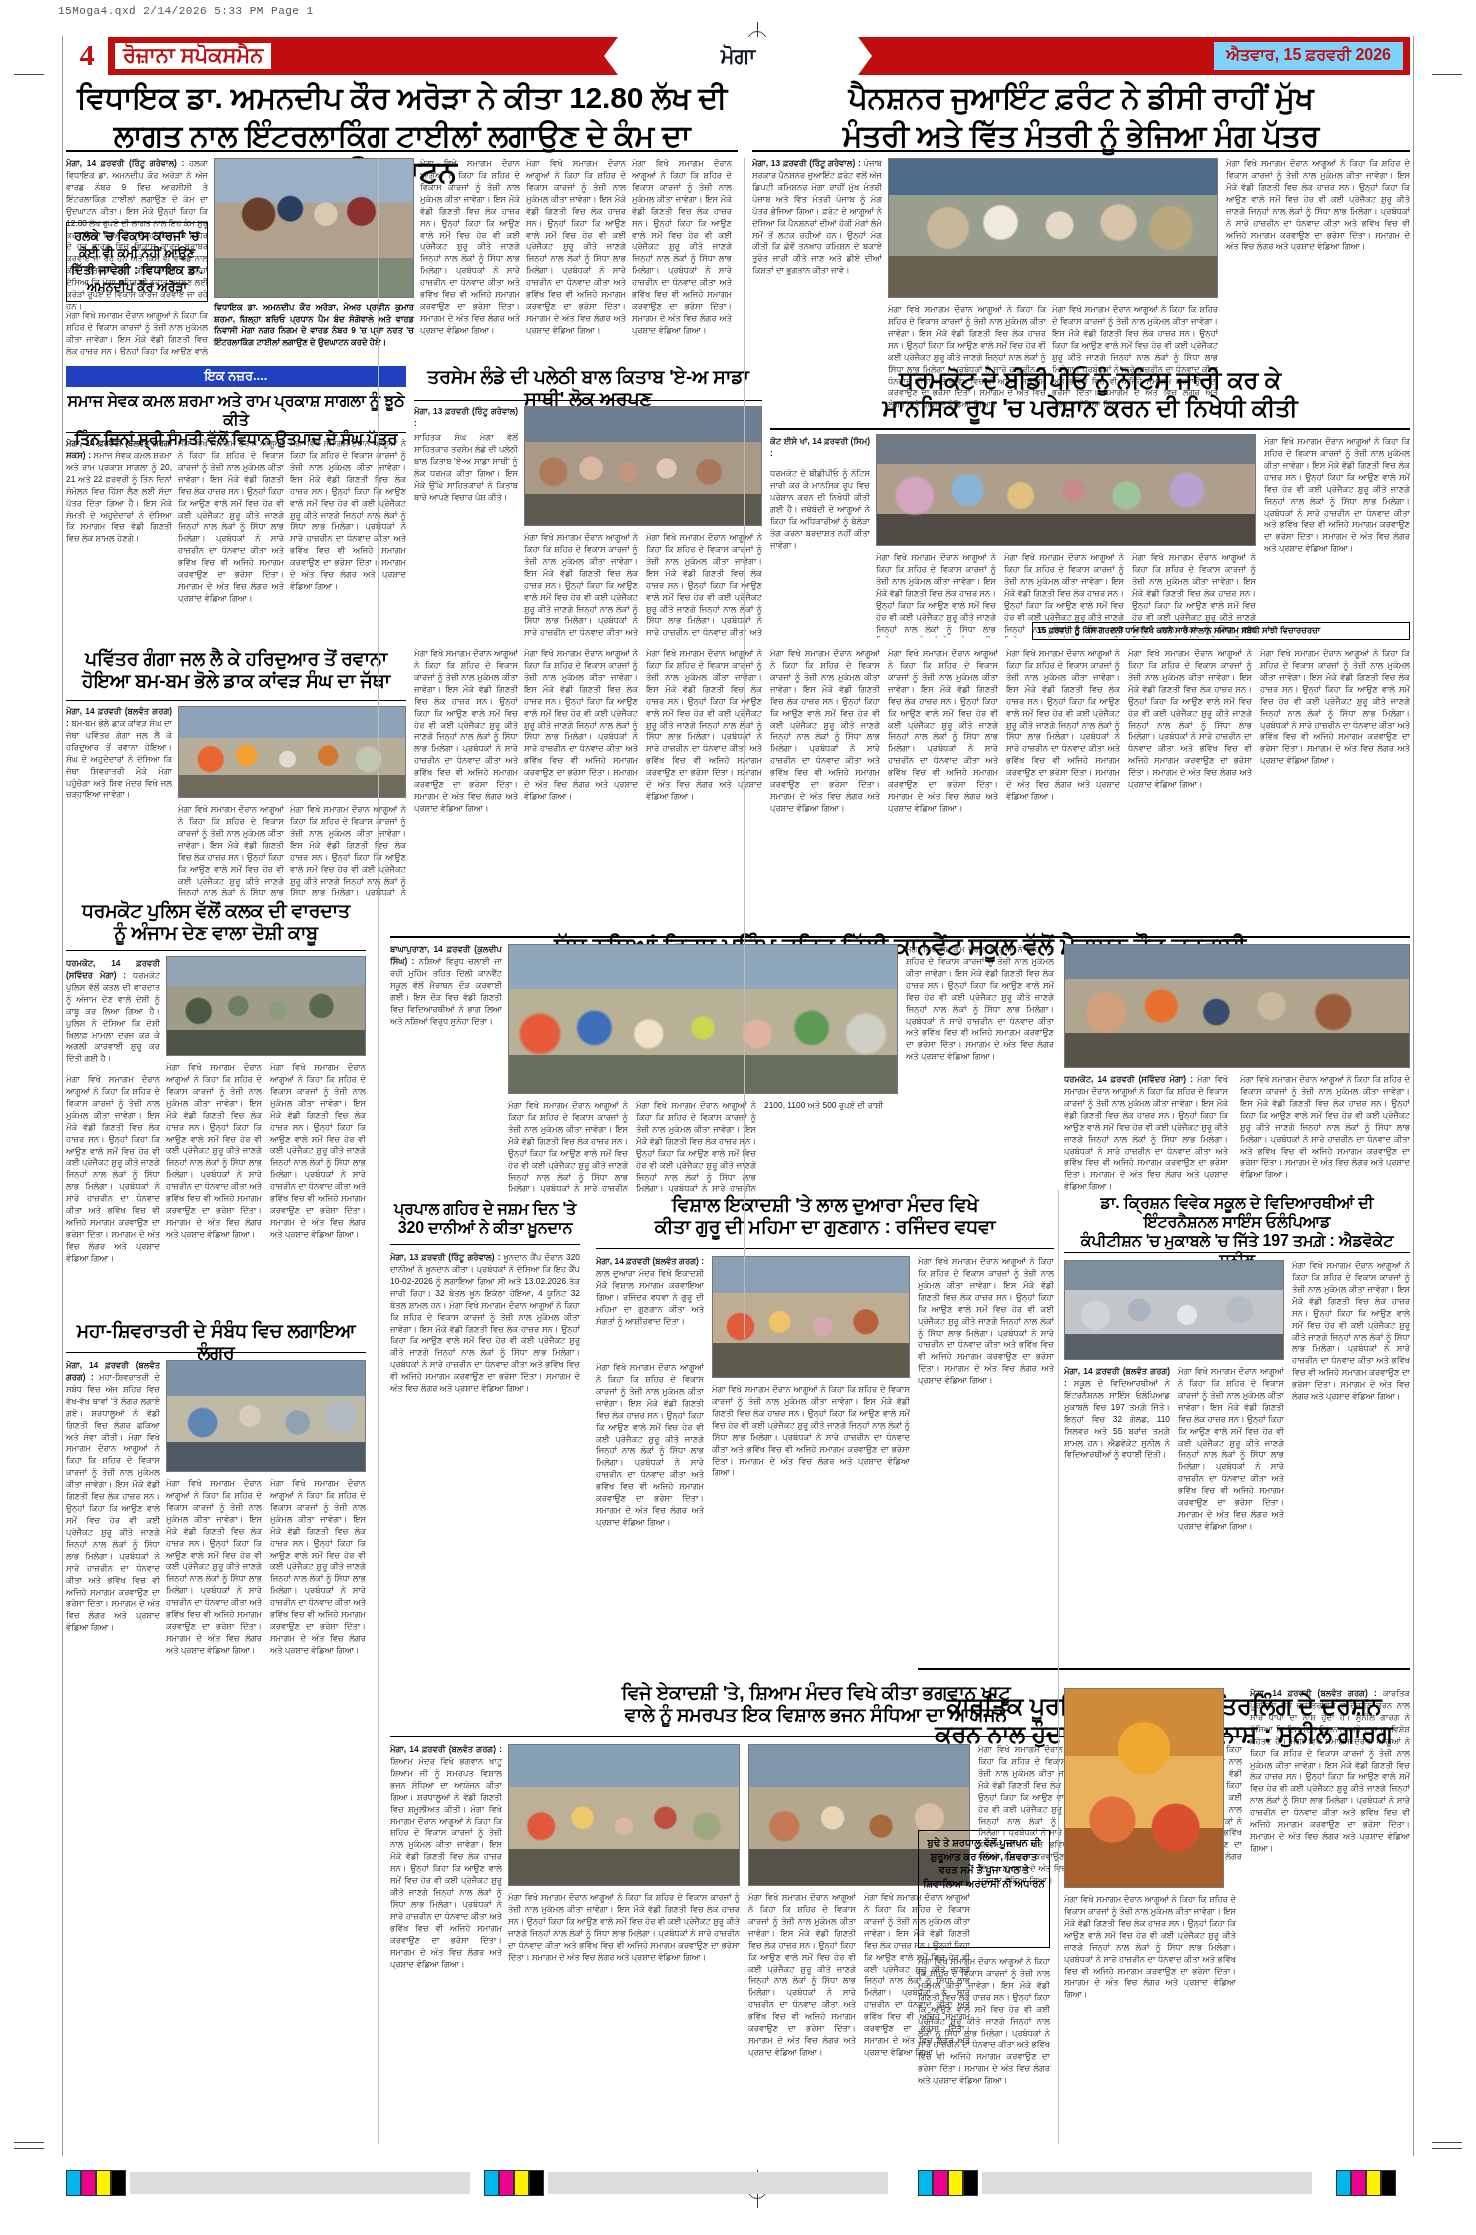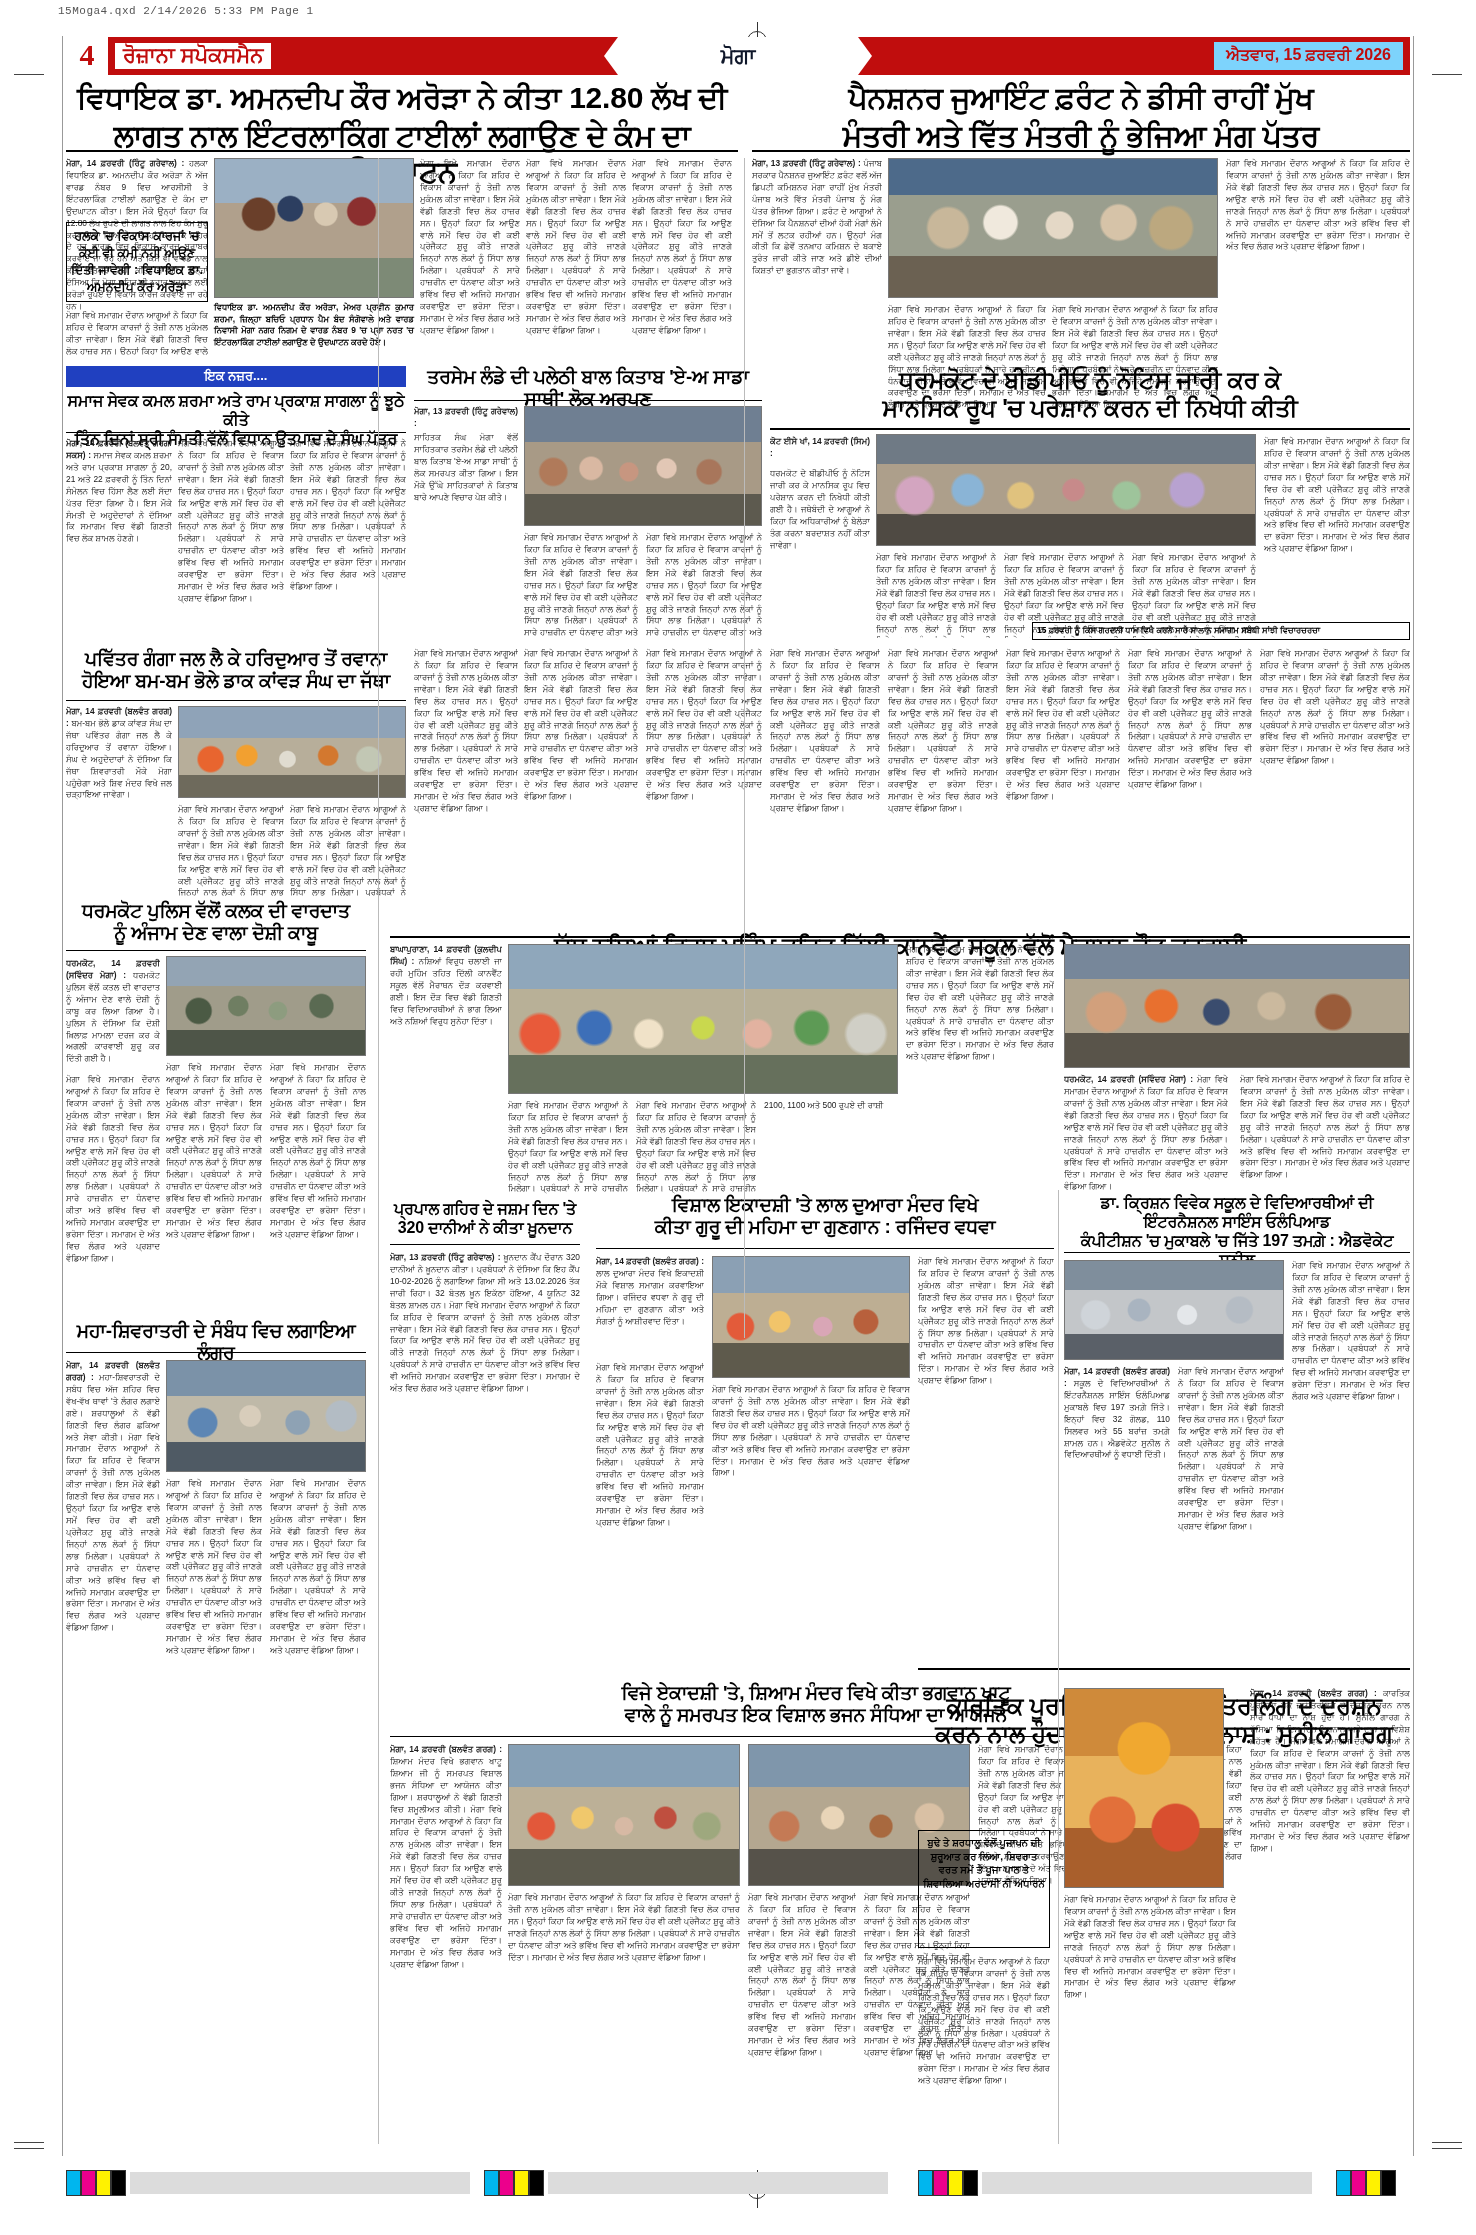--- a/index.html
+++ b/index.html
@@ -245,21 +245,21 @@
   <div class="photo" style="left:524px; top:406px; width:238px; height:120px;">
     <div class="g" style="background:
       radial-gradient(circle at 12% 55%, #b07a5a 0 6%, transparent 7%),
       radial-gradient(circle at 28% 52%, #d9b8a2 0 6%, transparent 7%),
       radial-gradient(circle at 44% 55%, #c79680 0 6%, transparent 7%),
       radial-gradient(circle at 60% 52%, #e2c7b5 0 6%, transparent 7%),
       radial-gradient(circle at 78% 55%, #a8765b 0 6%, transparent 7%),
       linear-gradient(#6f7f92 0 30%, #a89a86 30% 74%, #5d5a4f 74% 100%);"></div>
   </div>
   <div class="col" style="left:414px; top:432px; width:104px; height:206px;">
-    <span>ਸਾਹਿਤਕ ਸੰਘ ਮੋਗਾ ਵੱਲੋਂ ਸਾਹਿਤਕਾਰ ਤਰਸੇਮ ਲੰਡੇ ਦੀ ਪਲੇਠੀ ਬਾਲ ਕਿਤਾਬ 'ਏ-ਅ ਸਾਡਾ ਸਾਥੀ' ਨੂੰ ਲੋਕ ਸਮਰਪਤ ਕੀਤਾ ਗਿਆ। ਇਸ ਮੌਕੇ ਉੱਘੇ ਸਾਹਿਤਕਾਰਾਂ ਨੇ ਕਿਤਾਬ ਬਾਰੇ ਆਪਣੇ ਵਿਚਾਰ ਪੇਸ਼ ਕੀਤੇ।</span>
+    <span>ਸਾਹਿਤਕ ਸੰਘ ਮੋਗਾ ਵੱਲੋਂ ਸਾਹਿਤਕਾਰ ਤਰਸੇਮ ਲੰਡੇ ਦੀ ਪਲੇਠੀ ਬਾਲ ਕਿਤਾਬ 'ਏ-ਅ ਸਾਡਾ ਸਾਥੀ' ਨੂੰ ਲੋਕ ਧਰਮਕ ਕੀਤਾ ਗਿਆ। ਇਸ ਮੌਕੇ ਉੱਘੇ ਸਾਹਿਤਕਾਰਾਂ ਨੇ ਕਿਤਾਬ ਬਾਰੇ ਆਪਣੇ ਵਿਚਾਰ ਪੇਸ਼ ਕੀਤੇ।</span>
   </div>
   <div class="col" style="left:524px; top:532px; width:114px; height:106px;">
     <span>ਮੋਗਾ ਵਿਖੇ ਸਮਾਗਮ ਦੌਰਾਨ ਆਗੂਆਂ ਨੇ ਕਿਹਾ ਕਿ ਸ਼ਹਿਰ ਦੇ ਵਿਕਾਸ ਕਾਰਜਾਂ ਨੂੰ ਤੇਜ਼ੀ ਨਾਲ ਮੁਕੰਮਲ ਕੀਤਾ ਜਾਵੇਗਾ। ਇਸ ਮੌਕੇ ਵੱਡੀ ਗਿਣਤੀ ਵਿਚ ਲੋਕ ਹਾਜ਼ਰ ਸਨ। ਉਨ੍ਹਾਂ ਕਿਹਾ ਕਿ ਆਉਣ ਵਾਲੇ ਸਮੇਂ ਵਿਚ ਹੋਰ ਵੀ ਕਈ ਪ੍ਰੋਜੈਕਟ ਸ਼ੁਰੂ ਕੀਤੇ ਜਾਣਗੇ ਜਿਨ੍ਹਾਂ ਨਾਲ ਲੋਕਾਂ ਨੂੰ ਸਿੱਧਾ ਲਾਭ ਮਿਲੇਗਾ। ਪ੍ਰਬੰਧਕਾਂ ਨੇ ਸਾਰੇ ਹਾਜ਼ਰੀਨ ਦਾ ਧੰਨਵਾਦ ਕੀਤਾ ਅਤੇ ਭਵਿੱਖ ਵਿਚ ਵੀ ਅਜਿਹੇ ਸਮਾਗਮ ਕਰਵਾਉਣ ਦਾ ਭਰੋਸਾ ਦਿੱਤਾ। ਸਮਾਗਮ ਦੇ ਅੰਤ ਵਿਚ ਲੰਗਰ ਅਤੇ ਪ੍ਰਸ਼ਾਦ ਵੰਡਿਆ ਗਿਆ।</span>
   </div>
   <div class="col" style="left:646px; top:532px; width:116px; height:106px;">
     <span>ਮੋਗਾ ਵਿਖੇ ਸਮਾਗਮ ਦੌਰਾਨ ਆਗੂਆਂ ਨੇ ਕਿਹਾ ਕਿ ਸ਼ਹਿਰ ਦੇ ਵਿਕਾਸ ਕਾਰਜਾਂ ਨੂੰ ਤੇਜ਼ੀ ਨਾਲ ਮੁਕੰਮਲ ਕੀਤਾ ਜਾਵੇਗਾ। ਇਸ ਮੌਕੇ ਵੱਡੀ ਗਿਣਤੀ ਵਿਚ ਲੋਕ ਹਾਜ਼ਰ ਸਨ। ਉਨ੍ਹਾਂ ਕਿਹਾ ਕਿ ਆਉਣ ਵਾਲੇ ਸਮੇਂ ਵਿਚ ਹੋਰ ਵੀ ਕਈ ਪ੍ਰੋਜੈਕਟ ਸ਼ੁਰੂ ਕੀਤੇ ਜਾਣਗੇ ਜਿਨ੍ਹਾਂ ਨਾਲ ਲੋਕਾਂ ਨੂੰ ਸਿੱਧਾ ਲਾਭ ਮਿਲੇਗਾ। ਪ੍ਰਬੰਧਕਾਂ ਨੇ ਸਾਰੇ ਹਾਜ਼ਰੀਨ ਦਾ ਧੰਨਵਾਦ ਕੀਤਾ ਅਤੇ ਭਵਿੱਖ ਵਿਚ ਵੀ ਅਜਿਹੇ ਸਮਾਗਮ ਕਰਵਾਉਣ ਦਾ ਭਰੋਸਾ ਦਿੱਤਾ। ਸਮਾਗਮ ਦੇ ਅੰਤ ਵਿਚ ਲੰਗਰ ਅਤੇ ਪ੍ਰਸ਼ਾਦ ਵੰਡਿਆ ਗਿਆ।</span>
   </div>
 
   <div style="position:absolute; left:770px; top:366px; width:640px;">
     <div class="hl hl-l">ਧਰਮਕੋਟ ਦੇ ਬੀਡੀਪੀਓ ਨੂੰ ਨੋਟਿਸ ਜਾਰੀ ਕਰ ਕੇ</div>

